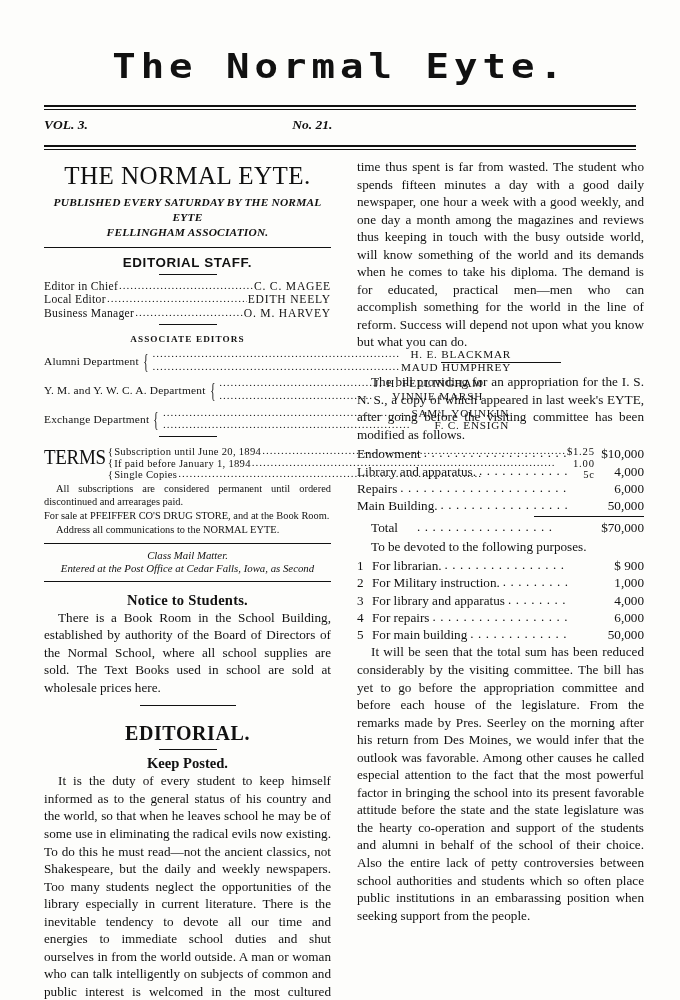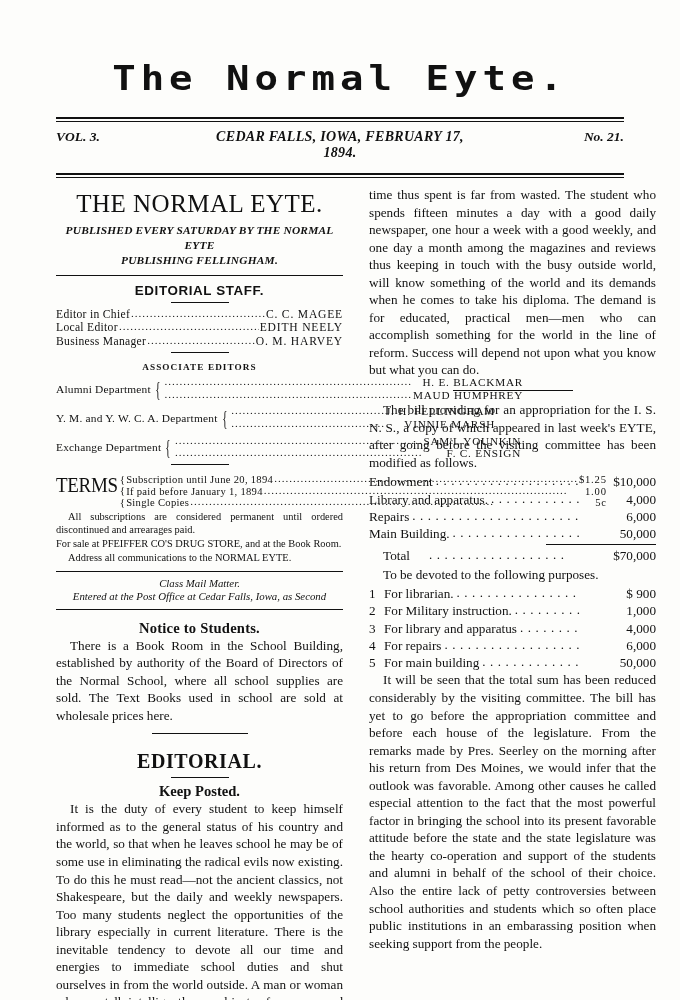--- a/index.html
+++ b/index.html
@@ -3,21 +3,21 @@
 <meta charset="utf-8">
 <style>
   html,body{margin:0;padding:0;}
   body{
     width:680px;height:1000px;
     background:#fdfdfb;
     font-family:"Liberation Serif", serif;
     color:#111;
     overflow:hidden;
   }
-  .page{position:relative;width:680px;height:912px;padding:16px;box-sizing:border-box;}
+  .page{position:relative;width:680px;height:912px;padding:4px;box-sizing:border-box;}
 
   
   .masthead{
     text-align:center;
     padding:40px 0 10px 0;
   }
   .masthead-title{
     font-family:"DejaVu Sans Mono", monospace;
     font-weight:bold;
     font-size:39px;
@@ -222,34 +222,33 @@
 
 <div class="page">
 
   <div class="masthead">
     <div class="masthead-title">The Normal Eyte.</div>
   </div>
   <div class="rule-double"></div>
 
   <div class="volline">
     <div class="vol">VOL. 3.</div>
-    <div class="city">CEDAR FALLS, IOWA, FEBRUARY 17, 1894.</div>
     <div class="no">No. 21.</div>
   </div>
   <div class="rule-double"></div>
 
   <div class="columns">
 
     <div class="col col-left">
 
       <div class="nameplate">
         <div class="np-title">THE NORMAL EYTE.</div>
         <div class="np-sub">
           <div>PUBLISHED EVERY SATURDAY BY THE NORMAL EYTE</div>
-          <div>PUBLISHING FELLINGHAM.</div>
+          <div>FELLINGHAM ASSOCIATION.</div>
         </div>
         <div class="hr-short"></div>
         <div class="staff-head">EDITORIAL STAFF.</div>
         <div class="hr-mini"></div>
       </div>
 
 
       <div>
         <div class="leader-row">
           <span class="lbl">Editor in Chief</span>

